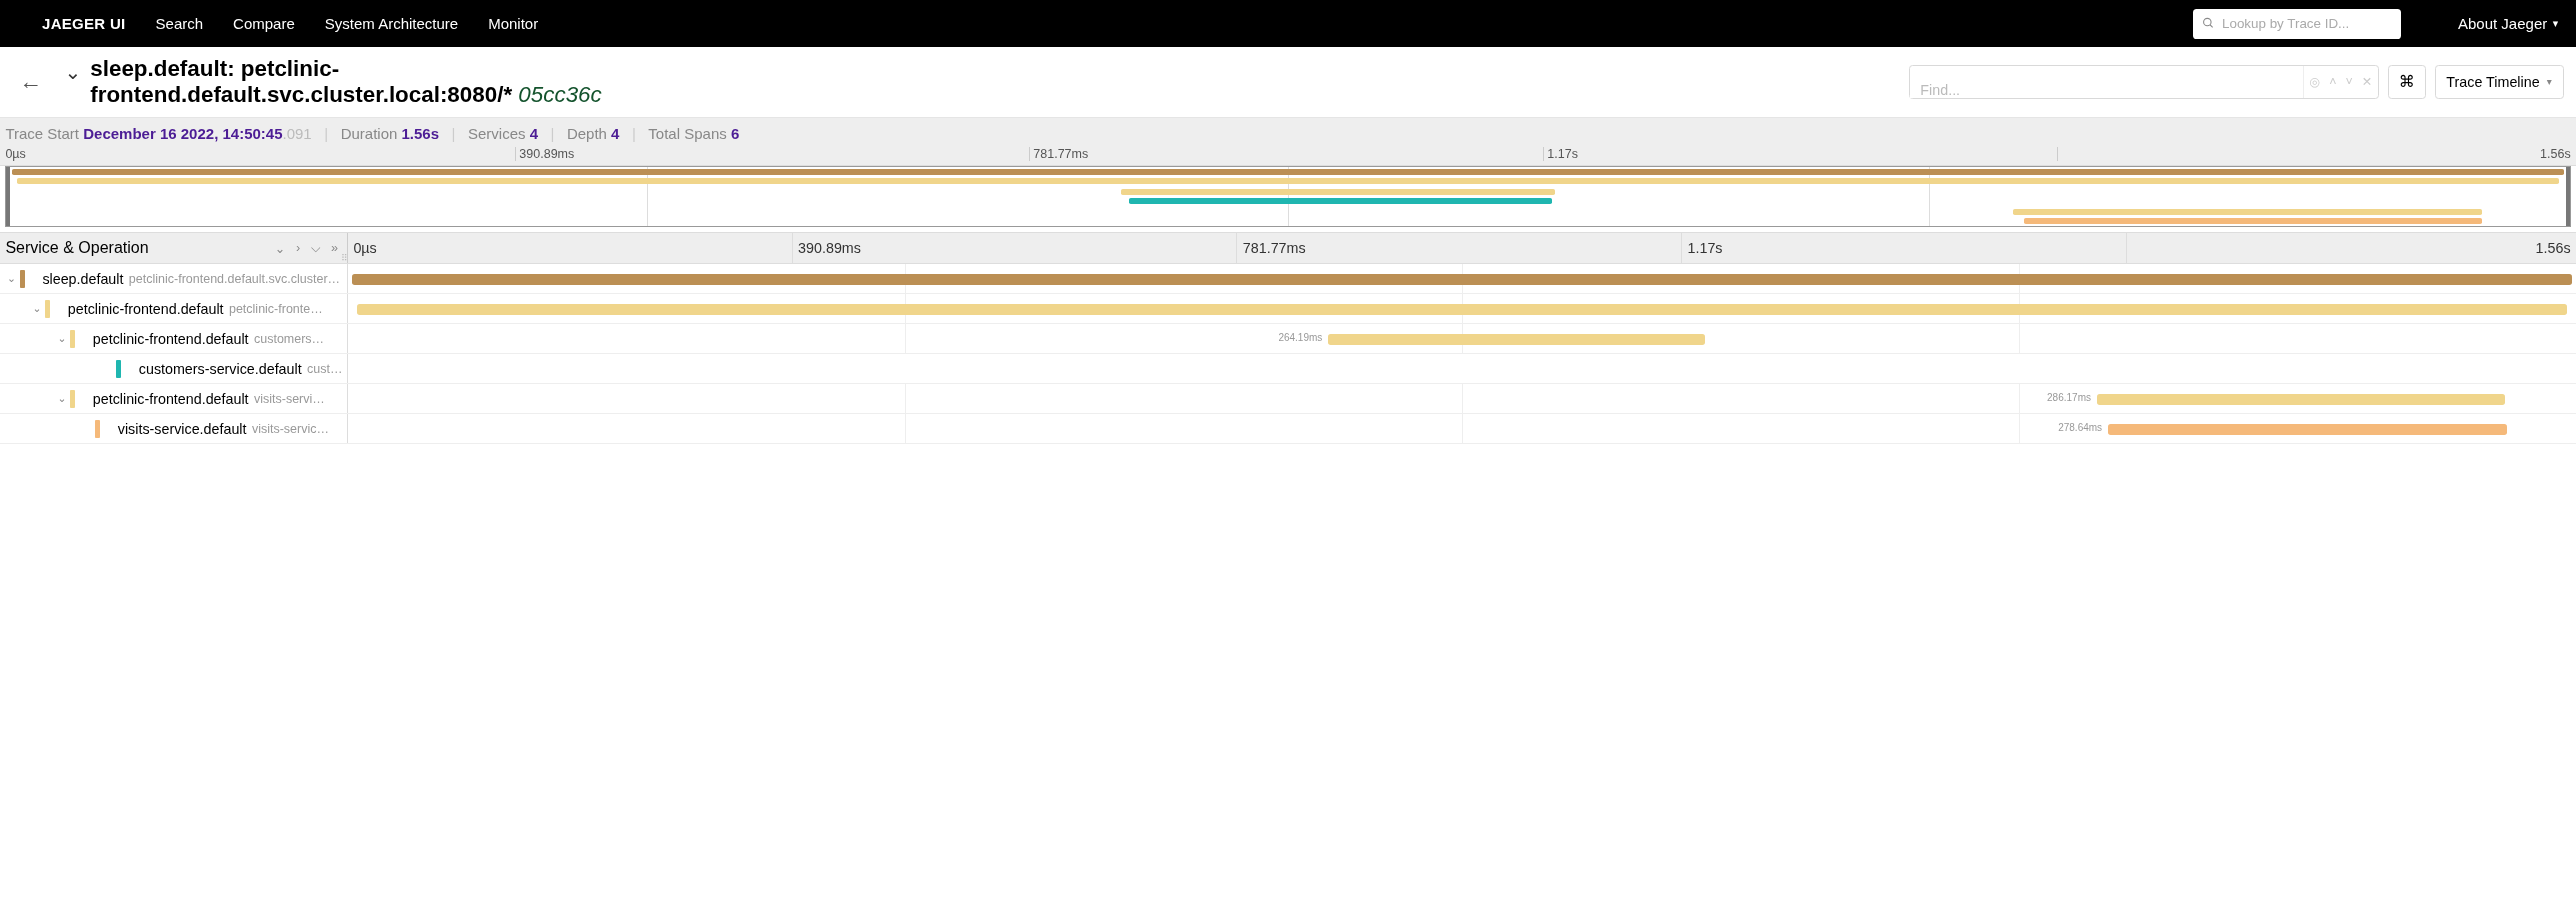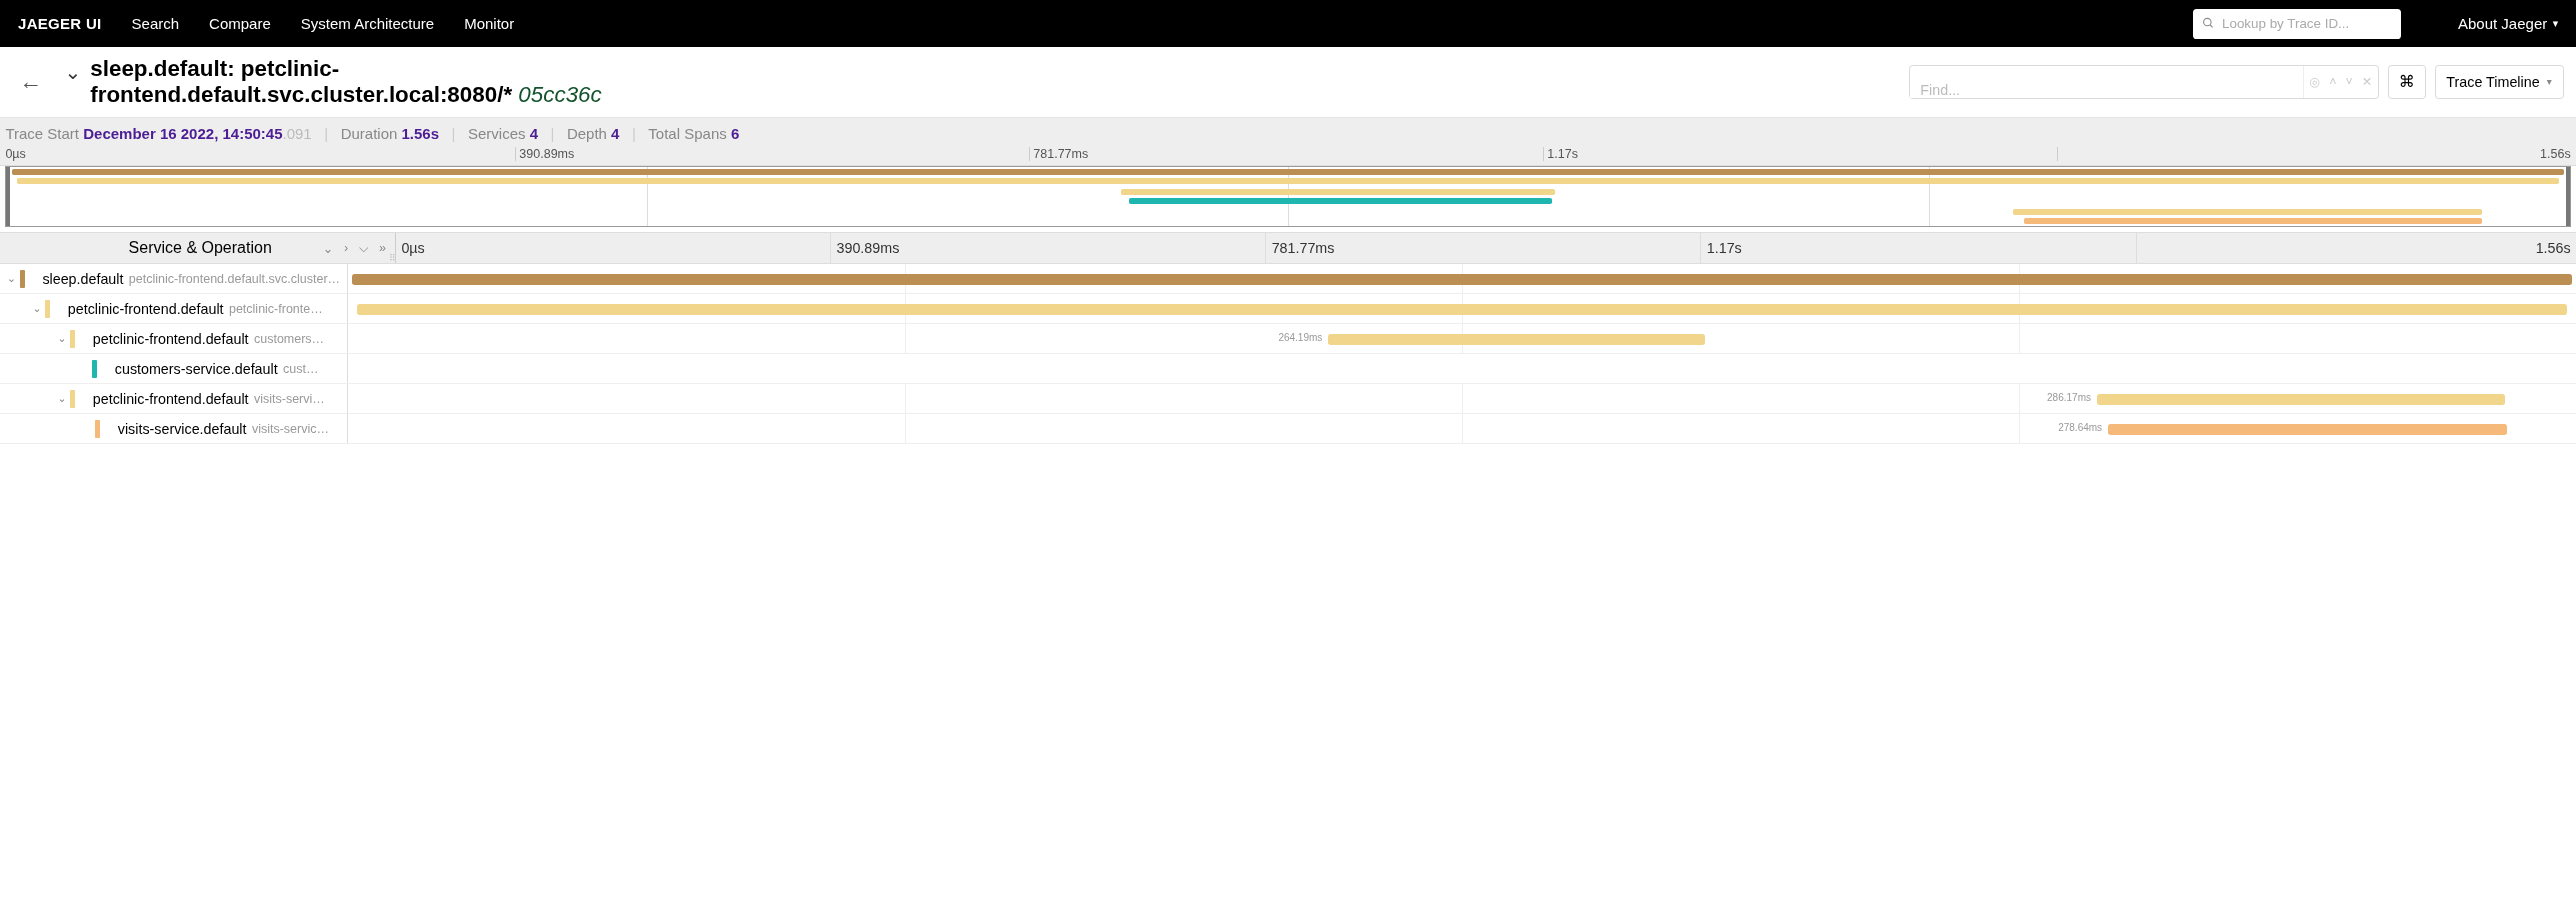--- a/index.html
+++ b/index.html
@@ -1,20 +1,20 @@
 <!DOCTYPE html>
 <html style="font-size:14.3px"><head>
 <meta charset="utf-8">
 <style>
   * { box-sizing: border-box; margin: 0; padding: 0; }
   body { font-family: -apple-system, BlinkMacSystemFont, "Segoe UI", Helvetica, Arial, sans-serif; font-size: 12.5px; color: #000; background: #fff; }
 
   
   .topnav { background: #000; color: #fff; height: 47px; display: flex; align-items: center; padding: 0 18px; gap: 30px; }
-  .topnav .logo { font-weight: 600; font-size: 15px; letter-spacing: 0.3px; }
+  .topnav .logo { font-weight: 600; font-size: 15px; letter-spacing: 0.3px; margin-left: 24px; }
   .topnav a { color: #fff; text-decoration: none; font-size: 15px; }
   .topnav .spacer { flex: 1; }
   .lookup { background: #fff; border-radius: 3.6px; height: 30px; width: 208px; display: flex; align-items: center; padding: 0 9px; gap: 7.2px; }
   .lookup input { border: none; outline: none; width: 100%; font-size: 13.4px; color: #555; }
   .lookup input::placeholder { color: #aaa; }
   .about { display: flex; align-items: center; gap: 5.4px; font-size: 15px; margin-left: 27px; }
 
   
   .trace-header { display: flex; align-items: center; padding: 9px 12.5px 9px 12.5px; gap: 16px; border-bottom: 0.9px solid #e5e5e5; }
   .back-arrow { font-size: 23px; color: #555; width: 36px; text-align: center; cursor: pointer; }
@@ -44,21 +44,21 @@
   .ruler > div:last-child { text-align: right; border-left: 0.9px solid #ccc; }
 
   
   .minimap { position: relative; height: 61px; border: 0.9px solid #999; margin: 0 5.4px 5.4px 5.4px; background: #fff; }
   .minimap .handle { position: absolute; top: 0; bottom: 0; width: 3.6px; background: #777; }
   .minimap .vline { position: absolute; top: 0; bottom: 0; width: 0.9px; background: #ddd; }
   .minimap .bar { position: absolute; height: 6.3px; border-radius: 1.8px; }
 
   
   .colhdr { display: flex; background: #eee; border-top: 0.9px solid #ddd; border-bottom: 0.9px solid #ddd; height: 32px; }
-  .colhdr-left { width: 396px; display: flex; align-items: center; padding-left: 5.4px; font-size: 16px; font-weight: 500; border-right: 0.9px solid #ccc; position: relative; justify-content: center; }
+  .colhdr-left { width: 348px; display: flex; align-items: center; padding-left: 5.4px; font-size: 16px; font-weight: 500; border-right: 0.9px solid #ccc; position: relative; }
   .colhdr-left .tree-ctrls { position: absolute; right: 9px; display: flex; gap: 10.7px; color: #888; font-size: 12.5px; }
   .colhdr-left .grip { position: absolute; right: 0; top: 0; bottom: 0; width: 5.4px; cursor: col-resize; color: #bbb; font-size: 9px; display: flex; align-items: flex-end; justify-content: center; }
   .colhdr-right { flex: 1; display: flex; position: relative; }
   .colhdr-right > div { flex: 1; border-right: 0.9px solid #ddd; padding-left: 5.4px; display: flex; align-items: center; font-size: 14.3px; color: #333; }
   .colhdr-right > div:last-child { justify-content: flex-end; padding-right: 5.4px; border-right: none; }
 
   
   .rows { }
   .row { display: flex; height: 30px; border-bottom: 0.9px solid #eee; }
   .row-left { width: 348px; border-right: 0.9px solid #ddd; display: flex; align-items: center; font-size: 14.3px; overflow: hidden; white-space: nowrap; position: relative; }
@@ -218,21 +218,21 @@
       </div>
       <div class="row-right">
         <div class="gline" style="left: 25%;"></div>
         <div class="gline" style="left: 50%;"></div>
         <div class="gline" style="left: 75%;"></div>
         <div class="dur" style="left: calc(44% - 81px); width: 75px;">264.19ms</div>
         <div class="sbar" style="left: 44%; width: 16.9%; background: rgb(240, 213, 139);"></div>
       </div>
     </div>
     <div class="row">
-      <div class="row-left" style="padding-left: 76px;">
+      <div class="row-left" style="padding-left: 100px;">
         <div class="chev"></div>
         <div class="cbar" style="background: rgb(31, 182, 176);"></div>
         <span class="svc">customers-service.default</span>
         <span class="op">cust…</span>
       </div>
     </div>
     <div class="row">
       <div class="row-left" style="padding-left: 54px;">
         <div class="chev">⌄</div>
         <div class="cbar" style="background: rgb(240, 213, 139);"></div>

